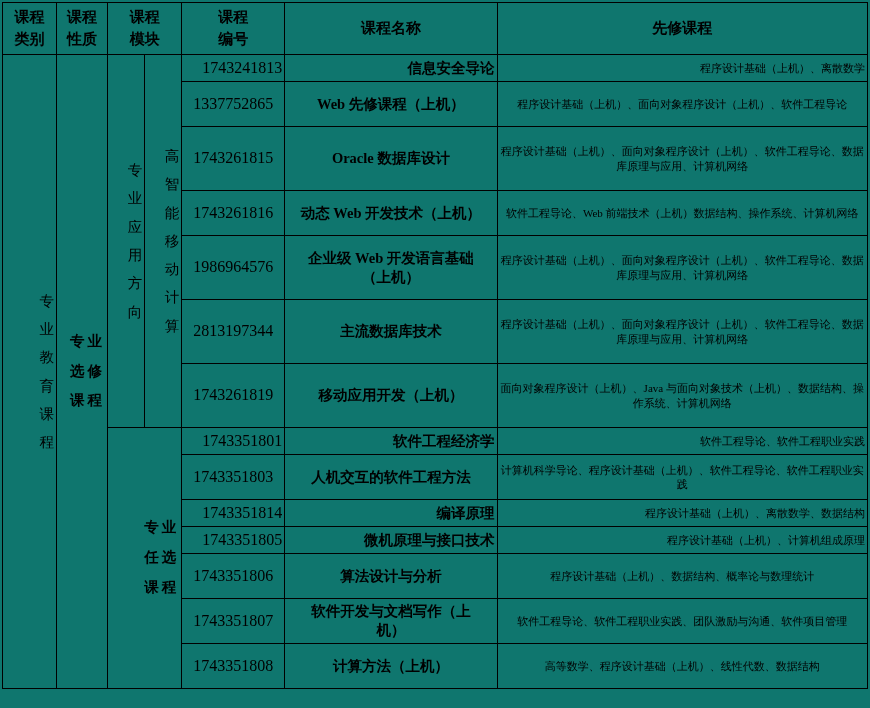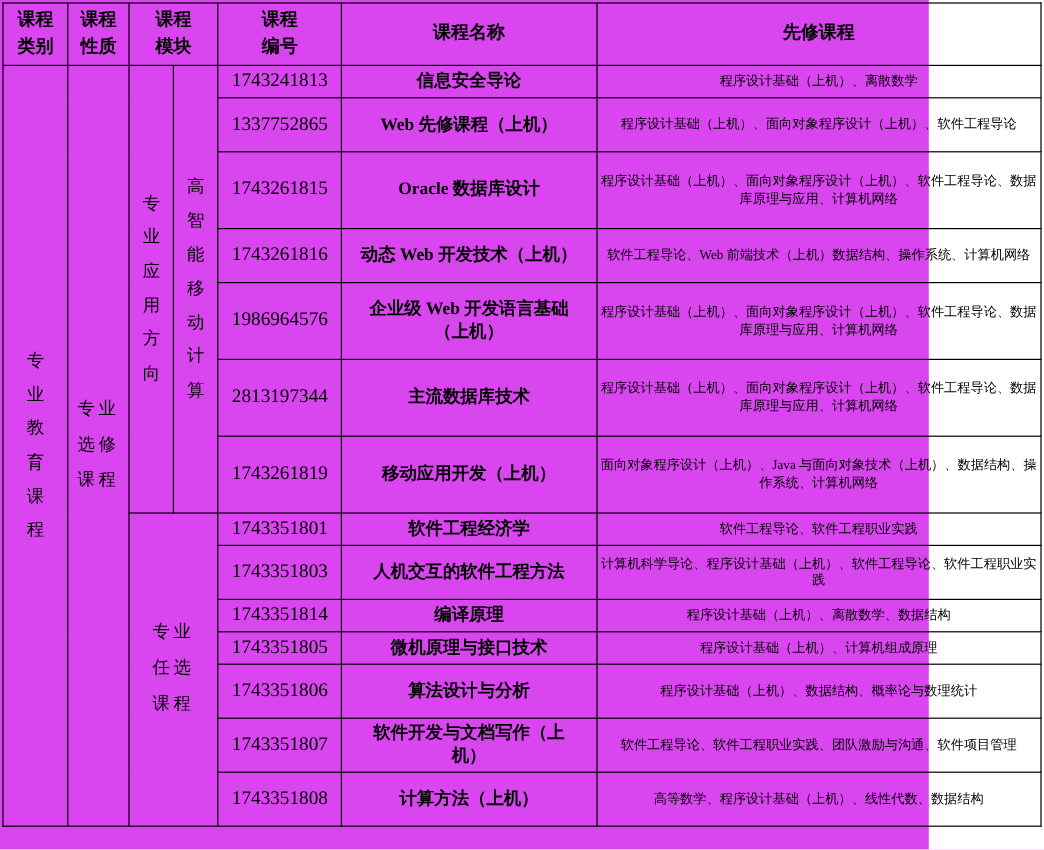--- a/index.html
+++ b/index.html
@@ -3,25 +3,25 @@
 <meta charset="utf-8">
 <style>
   html, body {
     margin: 0;
     padding: 0;
     background: #ffffff;
     font-family: "Liberation Serif", "DejaVu Serif", serif;
     color: #000000;
   }
   .page {
-    width: 774px;
+    width: 870px;
     height: 708px;
     box-sizing: border-box;
     padding: 2px;
-    background: #d946ef;
+    background: #0f766e;
   }
   table.course-table {
     border-collapse: collapse;
     table-layout: fixed;
     width: 866px;
   }
   .course-table th,
   .course-table td {
     border: 1.5px solid #000000;
     text-align: center;
@@ -63,23 +63,24 @@
     white-space: pre-line;
     line-height: 1.95;
     font-size: 14.5px;
   }
   
   td.v-double {
     white-space: pre-line;
     line-height: 2.05;
     letter-spacing: 3px;
     font-size: 14.5px;
-  }
-  
-  tr.h1 td { height: 27px; }
+    font-weight: bold;
+  }
+  
+  tr.h1 td { height: 27px; text-align: right; }
   tr.h2 td { height: 45px; }
   tr.h3 td { height: 64px; }
 </style>
 </head>
 <body>
 
 <div class="page">
   <table class="course-table">
     <colgroup>
       <col style="width:54px">

